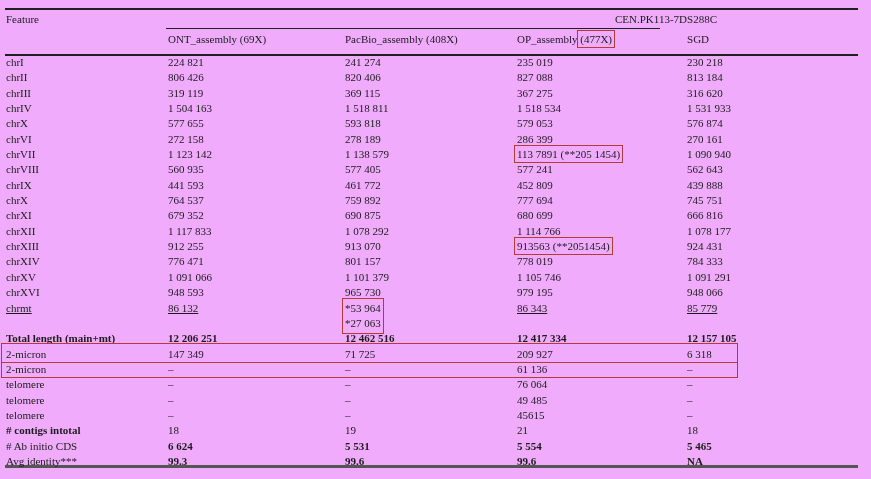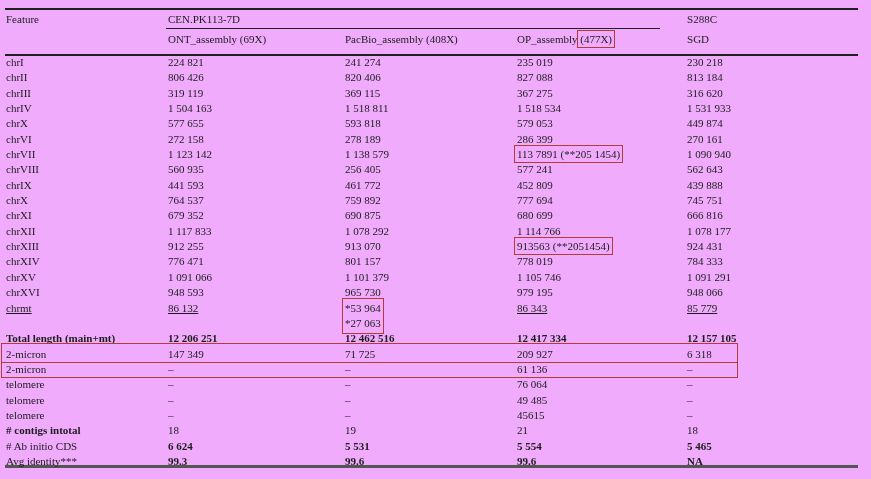--- a/index.html
+++ b/index.html
@@ -19,21 +19,21 @@
     border-collapse:collapse; table-layout:fixed;
   }
   col.c1 { width:162px; } col.c2 { width:177px; } col.c3 { width:172px; }
   col.c4 { width:170px; } col.c5 { width:171px; }
   th, td {
     padding:0; margin:0; font-weight:normal; text-align:left;
     vertical-align:top; line-height:15.35px; white-space:nowrap; overflow:visible;
   }
   thead tr.h1 th { height:16px; padding-top:3px; }
   thead tr.h2 th { height:23px; padding-top:4px;margin-left:8px; }
-  th.group { text-align:left; }
+  th.group { text-align:right; }
   tbody tr { height:15.35px; }
   tbody tr.tall { height:30.7px;text-decoration:underline; }
   .b { font-weight:bold; }
   .redbox { outline:1.5px solid var(--ann,#b23b3b); outline-offset:2px; }
   .redbox-block { display:inline-block; }
   .overlay-box {
     position:absolute; border:1.5px solid var(--ann,#b23b3b);
     box-sizing:border-box; pointer-events:none;
   }
 </style>
@@ -94,40 +94,40 @@
           <td>1 504 163</td>
           <td>1 518 811</td>
           <td>1 518 534</td>
           <td>1 531 933</td>
         </tr>
         <tr>
           <td>chrX</td>
           <td>577 655</td>
           <td>593 818</td>
           <td>579 053</td>
-          <td>449 874</td>
+          <td>576 874</td>
         </tr>
         <tr>
           <td>chrVI</td>
           <td>272 158</td>
           <td>278 189</td>
           <td>286 399</td>
           <td>270 161</td>
         </tr>
         <tr>
           <td>chrVII</td>
           <td>1 123 142</td>
           <td>1 138 579</td>
           <td><span class="redbox">113 7891 (**205 1454)</span></td>
           <td>1 090 940</td>
         </tr>
         <tr>
           <td>chrVIII</td>
           <td>560 935</td>
-          <td>256 405</td>
+          <td>577 405</td>
           <td>577 241</td>
           <td>562 643</td>
         </tr>
         <tr>
           <td>chrIX</td>
           <td>441 593</td>
           <td>461 772</td>
           <td>452 809</td>
           <td>439 888</td>
         </tr>

